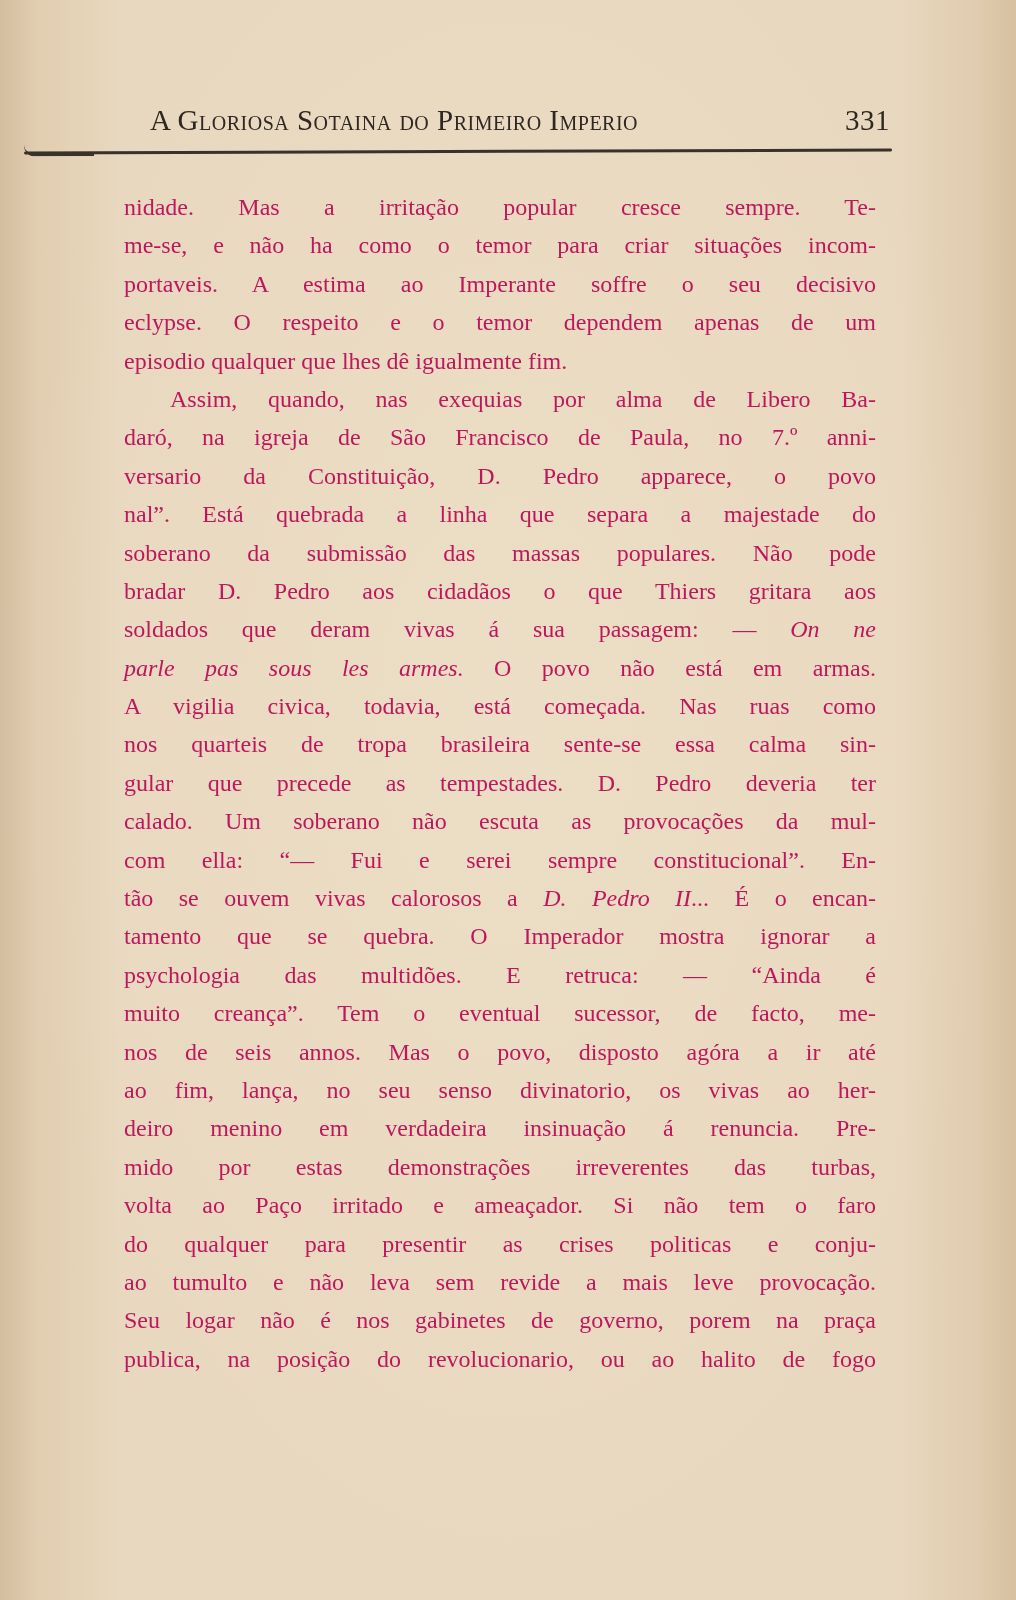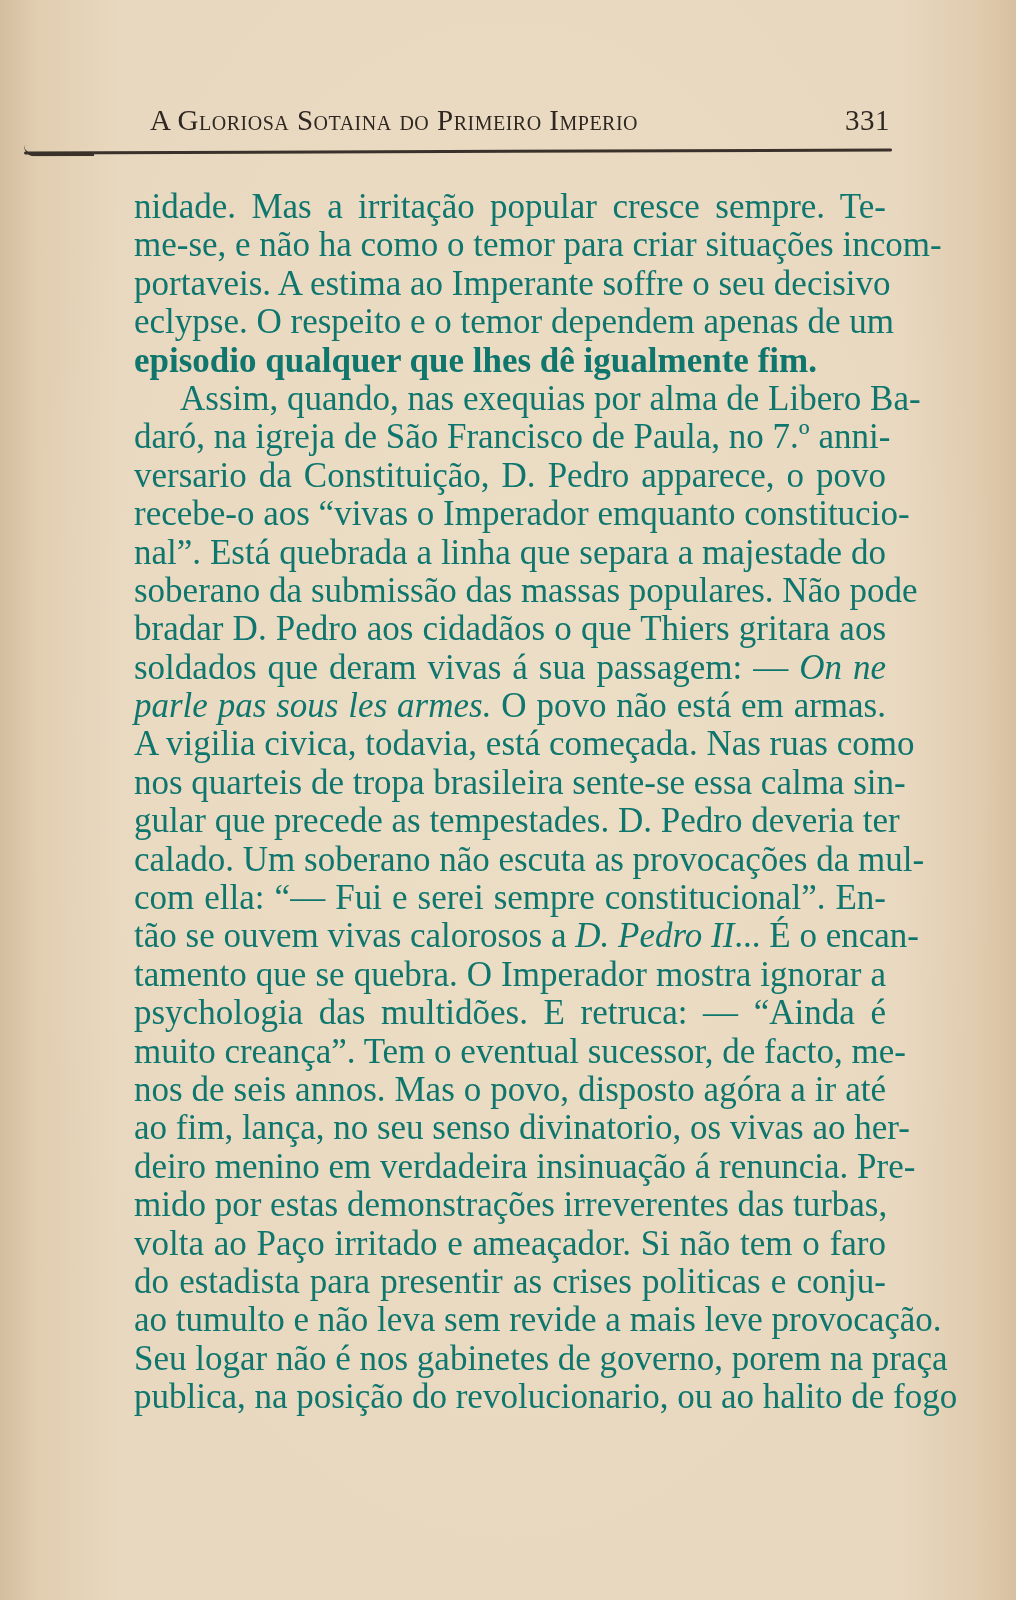--- a/index.html
+++ b/index.html
@@ -24,28 +24,28 @@
   .head-rule {
     position: absolute; left: 24px; top: 150px; width: 868px; height: 3px;
     background: #3a312a; border-radius: 2px;
     transform: skewY(-0.2deg);
   }
   .head-rule::before {
     content: ""; position: absolute; left: 0; top: -6px; width: 70px; height: 8px;
     border-bottom: 3px solid #3a312a; border-radius: 0 0 0 60px;
   }
   .body-text {
-    position: absolute; left: 134px; top: 188px; width: 752px;
-    font-size: 35px; line-height: 38.4px; color: #0f766e;
+    position: absolute; left: 124px; top: 188px; width: 752px;
+    font-size: 24px; line-height: 38.4px; color: #be185d;
   }
   .line {
     display: block; white-space: nowrap;
     text-align: justify; text-align-last: justify; height: 38.4px;
   }
-  .line.last { text-align-last: left; font-weight: bold; }
+  .line.last { text-align-last: left; }
   .line.indent { padding-left: 46px; }
   .it { font-style: italic; margin-top: 24px; }
 </style>
 </head>
 <body>
 
 <div class="page">
   <div class="running-head">
     <span class="title">A Gloriosa Sotaina do Primeiro Imperio</span>
     <span class="page-num">331</span>
@@ -54,38 +54,37 @@
 
   <div class="body-text">
     <span class="line">nidade. Mas a irritação popular cresce sempre. Te-</span>
     <span class="line">me-se, e não ha como o temor para criar situações incom-</span>
     <span class="line">portaveis. A estima ao Imperante soffre o seu decisivo</span>
     <span class="line">eclypse. O respeito e o temor dependem apenas de um</span>
     <span class="line last">episodio qualquer que lhes dê igualmente fim.</span>
     <span class="line indent">Assim, quando, nas exequias por alma de Libero Ba-</span>
     <span class="line">daró, na igreja de São Francisco de Paula, no 7.º anni-</span>
     <span class="line">versario da Constituição, D. Pedro apparece, o povo</span>
-    <span class="line">recebe-o aos “vivas o Imperador emquanto constitucio-</span>
     <span class="line">nal”. Está quebrada a linha que separa a majestade do</span>
     <span class="line">soberano da submissão das massas populares. Não pode</span>
     <span class="line">bradar D. Pedro aos cidadãos o que Thiers gritara aos</span>
     <span class="line"><span>soldados que deram vivas á sua passagem: — </span><span class="it">On ne</span></span>
     <span class="line"><span class="it">parle pas sous les armes.</span><span> O povo não está em armas.</span></span>
     <span class="line">A vigilia civica, todavia, está começada. Nas ruas como</span>
     <span class="line">nos quarteis de tropa brasileira sente-se essa calma sin-</span>
     <span class="line">gular que precede as tempestades. D. Pedro deveria ter</span>
     <span class="line">calado. Um soberano não escuta as provocações da mul-</span>
     <span class="line">com ella: “— Fui e serei sempre constitucional”. En-</span>
     <span class="line"><span>tão se ouvem vivas calorosos a </span><span class="it">D. Pedro II</span><span>... É o encan-</span></span>
     <span class="line">tamento que se quebra. O Imperador mostra ignorar a</span>
     <span class="line">psychologia das multidões. E retruca: — “Ainda é</span>
     <span class="line">muito creança”. Tem o eventual sucessor, de facto, me-</span>
     <span class="line">nos de seis annos. Mas o povo, disposto agóra a ir até</span>
     <span class="line">ao fim, lança, no seu senso divinatorio, os vivas ao her-</span>
     <span class="line">deiro menino em verdadeira insinuação á renuncia. Pre-</span>
     <span class="line">mido por estas demonstrações irreverentes das turbas,</span>
     <span class="line">volta ao Paço irritado e ameaçador. Si não tem o faro</span>
-    <span class="line">do estadista para presentir as crises politicas e conju-</span>
+    <span class="line">do qualquer para presentir as crises politicas e conju-</span>
     <span class="line">ao tumulto e não leva sem revide a mais leve provocação.</span>
     <span class="line">Seu logar não é nos gabinetes de governo, porem na praça</span>
     <span class="line">publica, na posição do revolucionario, ou ao halito de fogo</span>
   </div>
 </div>
 
 </body></html>

